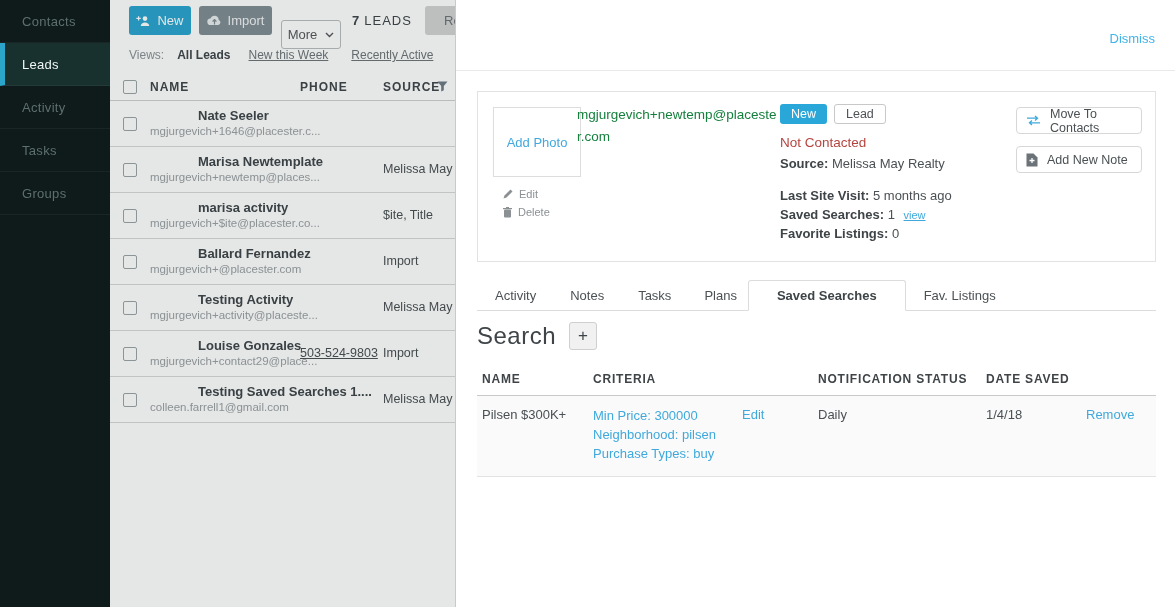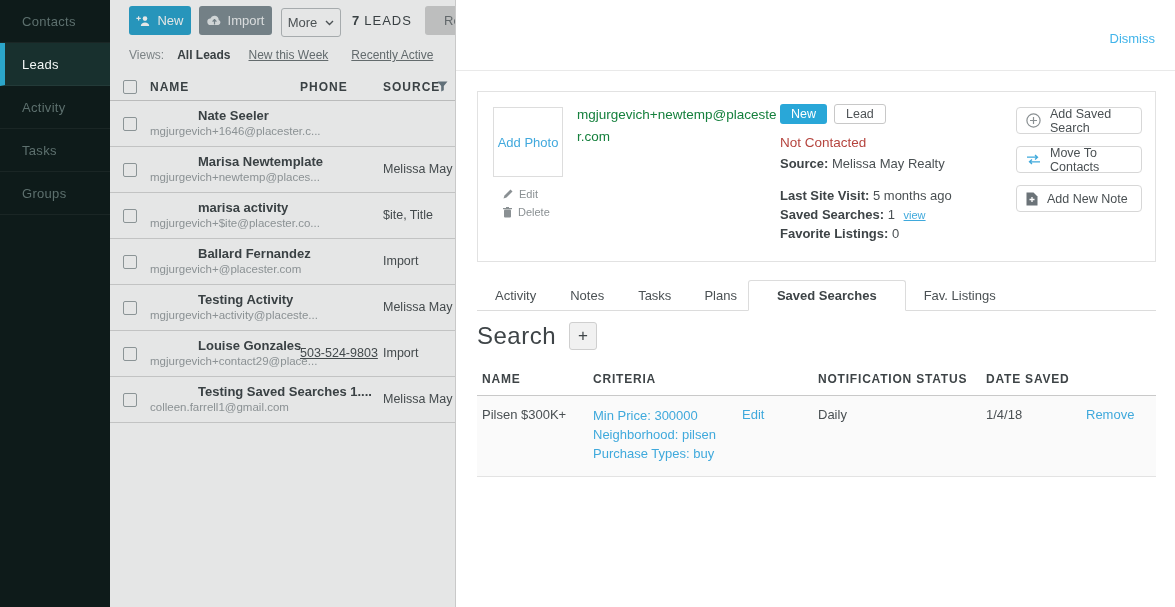--- a/index.html
+++ b/index.html
@@ -10,21 +10,21 @@
   .sidebar { position:absolute; left:0; top:0; width:110px; height:607px; background:#0e1b1a; z-index:1; }
   .side-item { height:43px; line-height:43px; padding-left:22px; font-size:13px; color:#5d706e;
                border-bottom:1px solid rgba(255,255,255,0.05); cursor:pointer; letter-spacing:.3px; }
   .side-item.active { background:#18302e; color:#f2f7f6; border-left:5px solid #2ba5c9; padding-left:17px; }
 
   
   .list-area { position:absolute; left:110px; top:0; width:345px; height:607px; background:#fff; overflow:hidden; z-index:1; }
   .btn { display:inline-flex; align-items:center; justify-content:center; border-radius:3px; font-size:13px; cursor:pointer; height:29px; }
   .btn-new    { position:absolute; left:19px;  top:6px; width:62px;  background:#2aa5cf; color:#fff; gap:6px; }
   .btn-import { position:absolute; left:89px;  top:6px; width:73px;  background:#7f8d94; color:#f2f4f5; gap:6px; }
-  .btn-more   { position:absolute; left:171px; top:8px; width:60px;  background:transparent; border:1px solid #b9bdbf; color:#54595c; gap:8px; }
+  .btn-more   { position:absolute; left:171px; top:20px; width:60px;  background:transparent; border:1px solid #b9bdbf; color:#54595c; gap:8px; }
   .lead-count { position:absolute; left:242px; top:13px; font-size:13px; letter-spacing:1px; color:#3f4649; }
   .lead-count b { margin-right:4px; }
   .btn-reset  { position:absolute; left:315px; top:6px; width:72px; background:#d2d2d2; color:#6c7275; }
 
   .views { position:absolute; left:19px; top:48px; font-size:12px; white-space:nowrap; color:#8a9194; }
   .views .vlink { text-decoration:underline; color:#6d7578; margin-right:23px; cursor:pointer; }
   .views .vlink.active { text-decoration:none; color:#3f4649; font-weight:bold; margin-right:18px; }
   .views .vlabel { margin-right:13px; }
 
   .ltable { position:absolute; left:0; top:80px; width:345px; }
@@ -45,21 +45,21 @@
   
   .scrim { position:absolute; left:110px; top:0; width:345px; height:607px; background:rgba(20,24,25,0.11); z-index:2; }
 
   
   .panel { position:absolute; left:455px; top:0; width:720px; height:607px; background:#fff; border-left:1px solid #c9c9c9; z-index:3; }
   .p-title { position:absolute; left:21px; top:24px; font-size:22px; letter-spacing:.3px; color:#3e4447; }
   .p-dismiss { position:absolute; right:20px; top:31px; font-size:13px; color:#41b4ea; cursor:pointer; }
   .p-divider { position:absolute; left:0; top:70px; width:720px; border-bottom:1px solid #e9e9e9; }
 
   .card { position:absolute; left:21px; top:91px; width:679px; height:171px; border:1px solid #e2e2e2; background:#fff; }
-  .photo { position:absolute; left:15px; top:15px; width:70px; height:70px; border:1px solid #ddd;
+  .photo { position:absolute; left:15px; top:15px; width:88px; height:70px; border:1px solid #ddd;
            display:flex; align-items:center; justify-content:center; font-size:13px; color:#42a9dd; cursor:pointer; text-align:center; }
   .mini-link { position:absolute; left:25px; font-size:11px; color:#8a9093; cursor:pointer; display:flex; align-items:center; gap:6px; }
   .mini-edit { top:96px; }
   .mini-del  { top:114px; }
   .p-email { position:absolute; left:99px; top:12px; width:205px; font-size:13.5px; line-height:1.65; color:#15803d;
              word-break:break-all; cursor:pointer; }
   .infocol { position:absolute; left:302px; top:12px; width:230px; font-size:13px; }
   .badges { display:flex; gap:7px; margin-bottom:11px; }
   .badge-new  { background:#29a7d8; color:#fff; border-radius:3px; padding:3px 11px; font-size:12.5px; }
   .badge-lead { background:#fff; color:#4e5356; border:1px solid #c8c8c8; border-radius:3px; padding:2px 11px; font-size:12.5px; }
@@ -265,29 +265,20 @@
       </div>
       <div class="info-line">
         <b>Favorite Listings:</b>
         <span>0</span>
       </div>
     </div>
 
     <div class="actions">
       <div class="act-btn">
         <span>
-          <svg width="15" height="15" viewBox="0 0 15 15">
-              <circle cx="7.5" cy="7.5" r="6.6" fill="none" stroke="#8a9093" stroke-width="1.2"></circle>
-              <path d="M7.5 4v7M4 7.5h7" stroke="#8a9093" stroke-width="1.2"></path>
-            </svg>
-        </span>
-        <span>Add Saved Search</span>
-      </div>
-      <div class="act-btn">
-        <span>
           <svg width="15" height="11" viewBox="0 0 15 11">
               <path d="M1 3.2h10M9 1l2.5 2.2L9 5.4" stroke="#3fa9dc" stroke-width="1.3" fill="none"></path>
               <path d="M14 7.8H4M6 5.6 3.5 7.8 6 10" stroke="#3fa9dc" stroke-width="1.3" fill="none"></path>
             </svg>
         </span>
         <span>Move To Contacts</span>
       </div>
       <div class="act-btn">
         <span>
           <svg width="12" height="14" viewBox="0 0 12 14">

